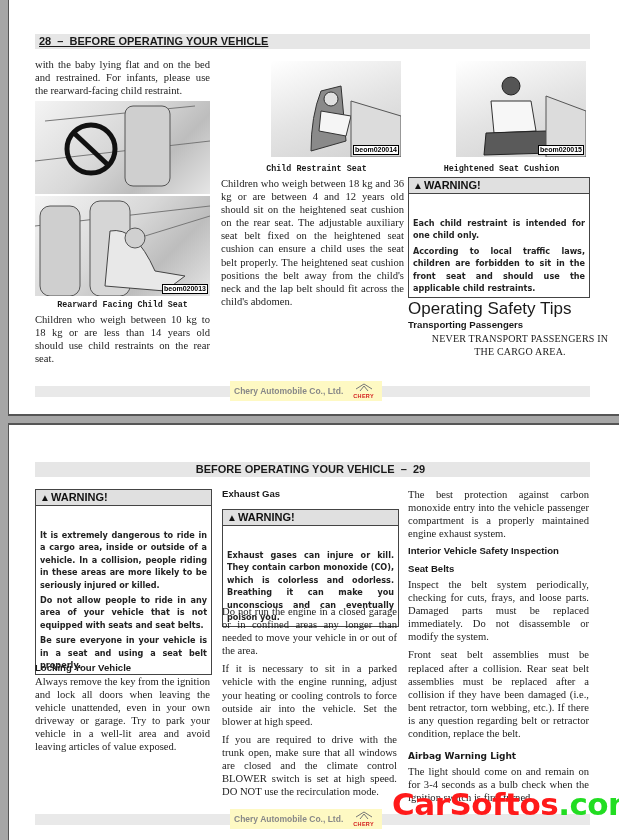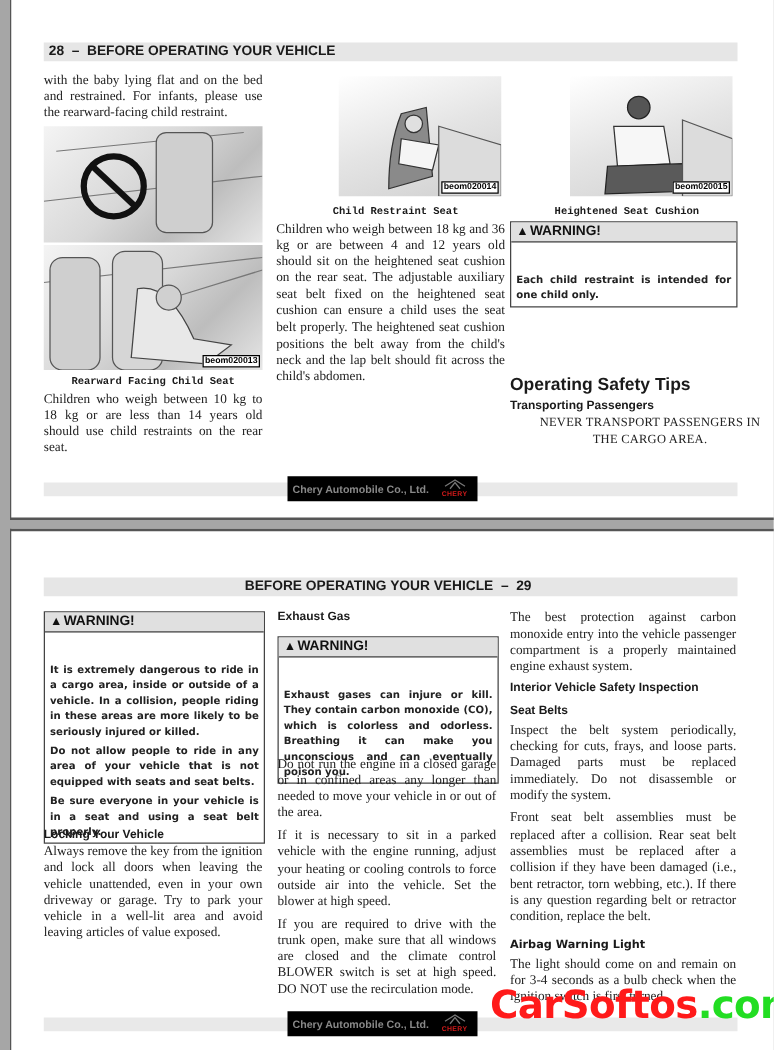--- a/index.html
+++ b/index.html
@@ -47,30 +47,30 @@
   }
   .warn .wh {
     background:#e0e0e0; border-bottom:1px solid #444; height:15px;
     font-family:"Liberation Sans", sans-serif; font-weight:bold; font-size:11px; line-height:15px;
     padding-left:4px; color:#111;
   }
   .warn .wh .tri { font-size:10px; margin-right:1px; }
   .warn .wb { padding:3px 4px 3px 4px; font-family:"DejaVu Sans", sans-serif; font-weight:bold; font-size:8.1px; line-height:12.4px; text-align:justify; color:#222;margin-top:20px; }
   .warn .wb p + p { margin-top:3px; }
 
-  .h2 { font-family:"Liberation Sans", sans-serif; font-weight:bold; font-size:14px; color:#1a1a1a; }
+  .h2 { font-family:"Liberation Sans", sans-serif; font-weight:normal; font-size:17px; color:#1a1a1a; }
   .h3 { font-family:"Liberation Sans", sans-serif; font-weight:bold; font-size:9.6px; color:#1a1a1a; }
   .h3s { font-family:"DejaVu Sans", sans-serif; font-weight:bold; font-size:9px; color:#1a1a1a;text-align:center; }
   .caps { font-size:10px; letter-spacing:0.2px; }
 
   .footer {
     position:absolute; left:26px; width:555px; height:11px; background:#e9e9e9;
   }
   .footer .inner {
-    position:absolute; left:195px; top:-5px; background:#000000; padding:0 4px; height:20px;
+    position:absolute; left:195px; top:-5px; background:#fef9c3; padding:0 4px; height:20px;
     font-family:"Liberation Sans", sans-serif; font-weight:bold; font-size:8.5px; color:#888; line-height:20px;
     white-space:nowrap;
   }
   .logo { display:inline-block; vertical-align:middle; width:28px; height:18px; position:relative; margin-left:4px; }
   .logo .mk { position:absolute; left:5px; top:0; width:18px; height:9px; }
   .logo .lt { position:absolute; left:0; top:10px; width:28px; text-align:center; font-size:5.5px; color:#d21a1a; font-family:"Liberation Sans", sans-serif; letter-spacing:0.3px; line-height:7px;}
 
   .watermark {
     position:absolute; left:392px; top:784px; font-family:"DejaVu Sans", sans-serif; font-weight:bold;
     font-size:31px; letter-spacing:-0.5px; line-height:40px;
@@ -78,21 +78,21 @@
   .watermark .a { color:#ff1a1a; }
   .watermark .b { color:#22dd22; }
 </style>
 </head>
 <body>
 
 <div class="viewer-bg"></div>
 
 <div class="page" id="page1">
   <div class="hdr left" style="top:34px;">
-    <span style="white-space:pre;">28  –  BEFORE OPERATING YOUR VEHICLE</span>
+    <span style="white-space:pre;text-decoration:underline;">28  –  BEFORE OPERATING YOUR VEHICLE</span>
   </div>
 
   <div class="col just" style="left:26px; top:58px; width:175px;">
     <p>with the baby lying flat and on the bed and restrained. For infants, please use the rearward-facing child restraint.</p>
   </div>
   <div class="figure" style="left:26px; top:101px; width:175px; height:93px;">
     <svg width="175" height="93" style="position:absolute;left:0;top:0">
       <path d="M10 20 L160 5 M0 60 L175 40" stroke="#777" stroke-width="1" fill="none"></path>
       <rect x="90" y="5" width="45" height="80" rx="8" fill="#cfcfcf" stroke="#555"></rect>
       <circle cx="56" cy="48" r="24" fill="none" stroke="#111" stroke-width="5"></circle>
@@ -135,20 +135,21 @@
       <path d="M30 72 L90 70 L95 92 L28 94 Z" fill="#5a5a5a" stroke="#222"></path>
       <path d="M90 35 L130 50 L130 96 L90 96 Z" fill="#dcdcdc" stroke="#555"></path>
     </svg>
     <span class="tag">beom020015</span>
   </div>
   <div class="caption" style="left:405px; top:164px; width:175px;">Heightened Seat Cushion</div>
   <div class="warn" style="left:399px; top:177px; width:180px;">
     <div class="wh"><span class="tri">▲</span><span>WARNING!</span></div>
     <div class="wb">
       <p>Each child restraint is intended for one child only.</p>
+      <p>According to local traffic laws, children are forbidden to sit in the front seat and should use the applicable child restraints.</p>
     </div>
   </div>
   <div class="h2" style="position:absolute; left:399px; top:299px;">Operating Safety Tips</div>
   <div class="h3" style="position:absolute; left:399px; top:319px;">Transporting Passengers</div>
   <div class="col caps" style="left:421px; top:332px; width:180px;text-align:center;">
     <p>NEVER TRANSPORT PASSENGERS IN THE CARGO AREA.</p>
   </div>
 
   <div class="footer" style="top:386px;">
     <div class="inner">

